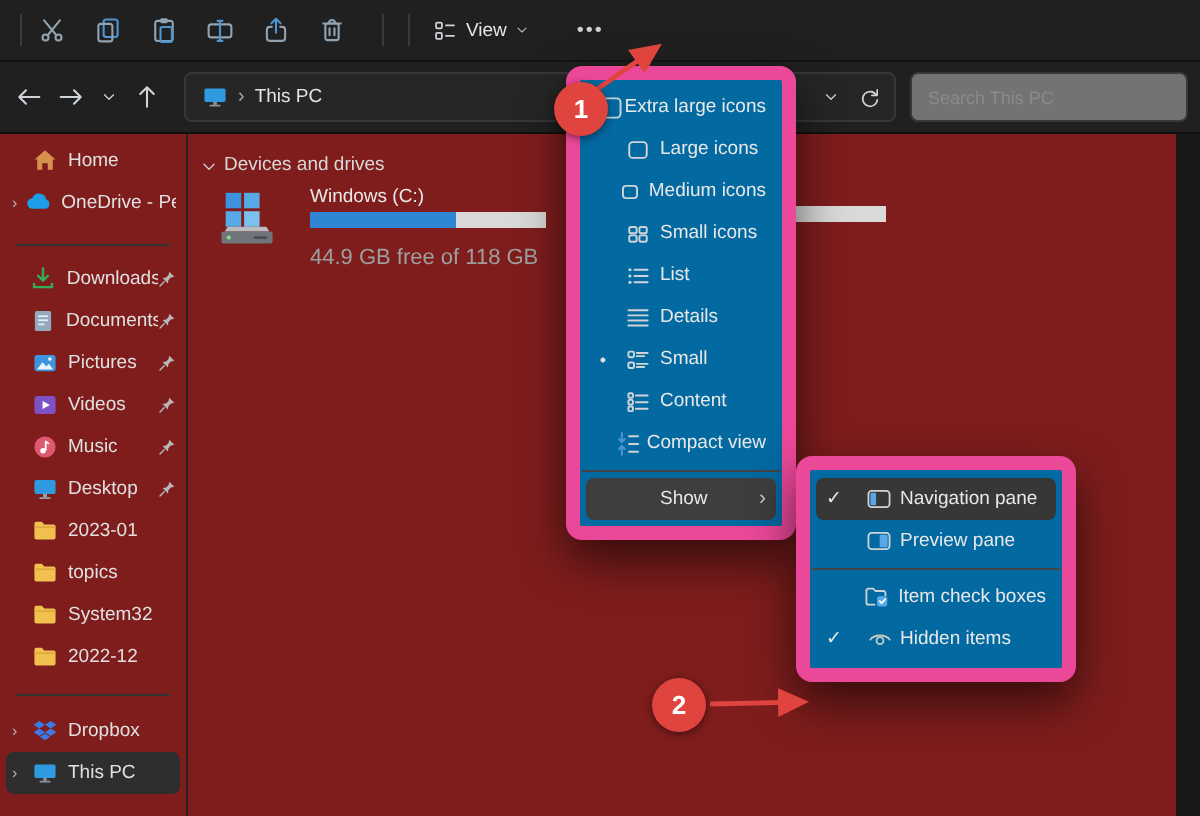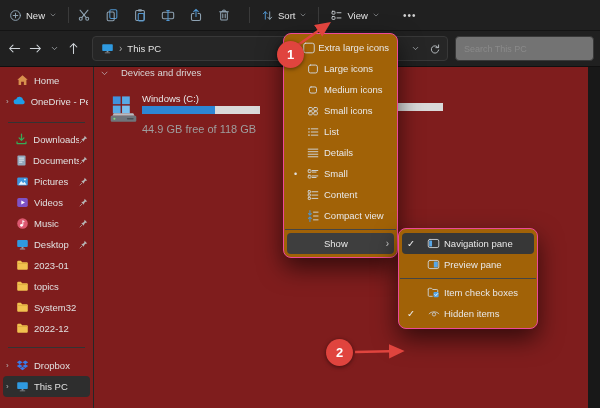--- a/index.html
+++ b/index.html
@@ -41,30 +41,30 @@
   .side-row{height:21px;display:flex;align-items:center;margin:0 3px;padding:0 2px;border-radius:4px}
   .side-row.selected{background:#2e2e2e}
   .exp{width:10px;font-size:8px;color:#b5b5b5;text-align:left;padding-left:1px}
   .s-ic{width:14px;display:flex;justify-content:center}
   .side-label{margin-left:5px;color:#e0e0e0;white-space:nowrap;overflow:hidden;font-size:9.5px}
   .pin{margin-left:auto;display:flex}
   .side-div{height:1px;background:#333;margin:10px 8px 6px 8px}
   .side-div2{height:1px;background:#333;margin:8px 8px 7px 8px}
 
   .content{position:absolute;left:94px;top:0;width:506px;height:341px}
-  .section-head{position:absolute;left:6px;top:0;display:flex;align-items:flex-end;gap:12px;color:#d8d8d8}
-  .drive-tile{position:absolute;left:14px;top:26px;display:flex;gap:3px}
+  .section-head{position:absolute;left:6px;top:10px;display:flex;align-items:flex-end;gap:3px;color:#d8d8d8}
+  .drive-tile{position:absolute;left:14px;top:26px;display:flex;gap:16px}
   .drive-name{color:#e8e8e8;margin-bottom:2px}
   .drive-bar{width:118px;height:8px;background:#d9d9d9;margin-top:1px}
   .drive-fill{height:100%;background:#2e86d4}
   .drive-free{color:#9f9f9f;font-size:11px;margin-top:9px}
   .bar-fragment{position:absolute;left:304px;top:36px;width:45px;height:8px;background:#d9d9d9}
 
   
-  .menu{position:absolute;background:#a16207;border:1px solid #ec4899;border-radius:8px;
+  .menu{position:absolute;background:#0369a1;border:7px solid #ec4899;border-radius:8px;
     box-shadow:0 10px 24px rgba(0,0,0,.6);padding:3px 0}
   .view-menu{left:283px;top:33px;width:115px;z-index:10}
   .show-menu{left:398px;top:228px;width:140px;z-index:11;padding:4px 0}
   .m-row{height:21px;display:flex;align-items:center;margin:0 3px;padding:0 5px 0 2px;border-radius:4px}
   .m-row.hover{background:#3e3e3e}
   .m-row.hover-sub{background:#373737}
   .m-bullet{width:13px;text-align:center;color:#e0e0e0;font-size:9px}
   .m-ico{width:22px;display:flex;justify-content:center}
   .s-check{width:19px;color:#e8e8e8;font-size:9.5px;padding-left:3px}
   .s-ico{width:21px;display:flex;justify-content:center}
@@ -77,34 +77,20 @@
   .badge{position:absolute;width:27px;height:27px;border-radius:50%;background:#e0443e;color:#fff;
     font-weight:bold;font-size:13px;display:flex;align-items:center;justify-content:center;z-index:30;
     box-shadow:0 1px 4px rgba(0,0,0,.5)}
 </style>
 </head>
 <body>
 
 <div class="screen">
 
   <div class="cmdbar">
-    <div class="tb-btn">
-      <span>
-          <svg width="13" height="13" viewBox="0 0 16 16">
-            <circle class="st" cx="8" cy="8" r="6"></circle>
-            <path class="st" d="M8 5.2 V10.8 M5.2 8 H10.8"></path>
-          </svg>
-        </span>
-      <span>New</span>
-      <span class="chev">
-          <svg width="8" height="8" viewBox="0 0 16 16">
-            <path class="stw" d="M4 6.2 L8 10 L12 6.2"></path>
-          </svg>
-        </span>
-    </div>
     <div class="tb-sep"></div>
     <div class="tb-ico">
         <svg width="14" height="14" viewBox="0 0 16 16">
           <path class="st" d="M3.5 2.5 L10.5 11 M12.5 2.5 L5.5 11"></path>
           <circle class="st" cx="4.3" cy="12.3" r="1.7"></circle>
           <circle class="st" cx="11.7" cy="12.3" r="1.7"></circle>
         </svg>
       </div>
     <div class="tb-ico">
         <svg width="14" height="14" viewBox="0 0 16 16">
@@ -133,34 +119,20 @@
       </div>
     <div class="tb-ico">
         <svg width="14" height="14" viewBox="0 0 16 16">
           <path class="st" d="M3 4.3 H13"></path>
           <path class="st" d="M6.3 4 C6.3 2.9 7 2.3 8 2.3 C9 2.3 9.7 2.9 9.7 4"></path>
           <rect class="st" x="4.2" y="4.3" width="7.6" height="9.5" rx="1.2"></rect>
           <path class="st" d="M6.6 7 V11 M9.4 7 V11"></path>
         </svg>
       </div>
     <div class="tb-sep"></div>
-    <div class="tb-btn">
-      <span>
-          <svg width="13" height="13" viewBox="0 0 16 16">
-            <path class="stb" d="M5.3 12.5 V3.5 M2.9 5.9 L5.3 3.3 L7.7 5.9"></path>
-            <path class="st" d="M10.7 3.5 V12.5 M8.3 10.1 L10.7 12.7 L13.1 10.1"></path>
-          </svg>
-        </span>
-      <span>Sort</span>
-      <span class="chev">
-          <svg width="8" height="8" viewBox="0 0 16 16">
-            <path class="stw" d="M4 6.2 L8 10 L12 6.2"></path>
-          </svg>
-        </span>
-    </div>
     <div class="tb-sep"></div>
     <div class="tb-btn">
       <span>
           <svg width="13" height="13" viewBox="0 0 16 16">
             <rect class="stw" x="2.5" y="2.8" width="3.6" height="3.6" rx=".8"></rect>
             <rect class="stw" x="2.5" y="9.2" width="3.6" height="3.6" rx=".8"></rect>
             <path class="stw" d="M8.6 4.6 H13.5 M8.6 11 H13.5"></path>
           </svg>
         </span>
       <span>View</span>

